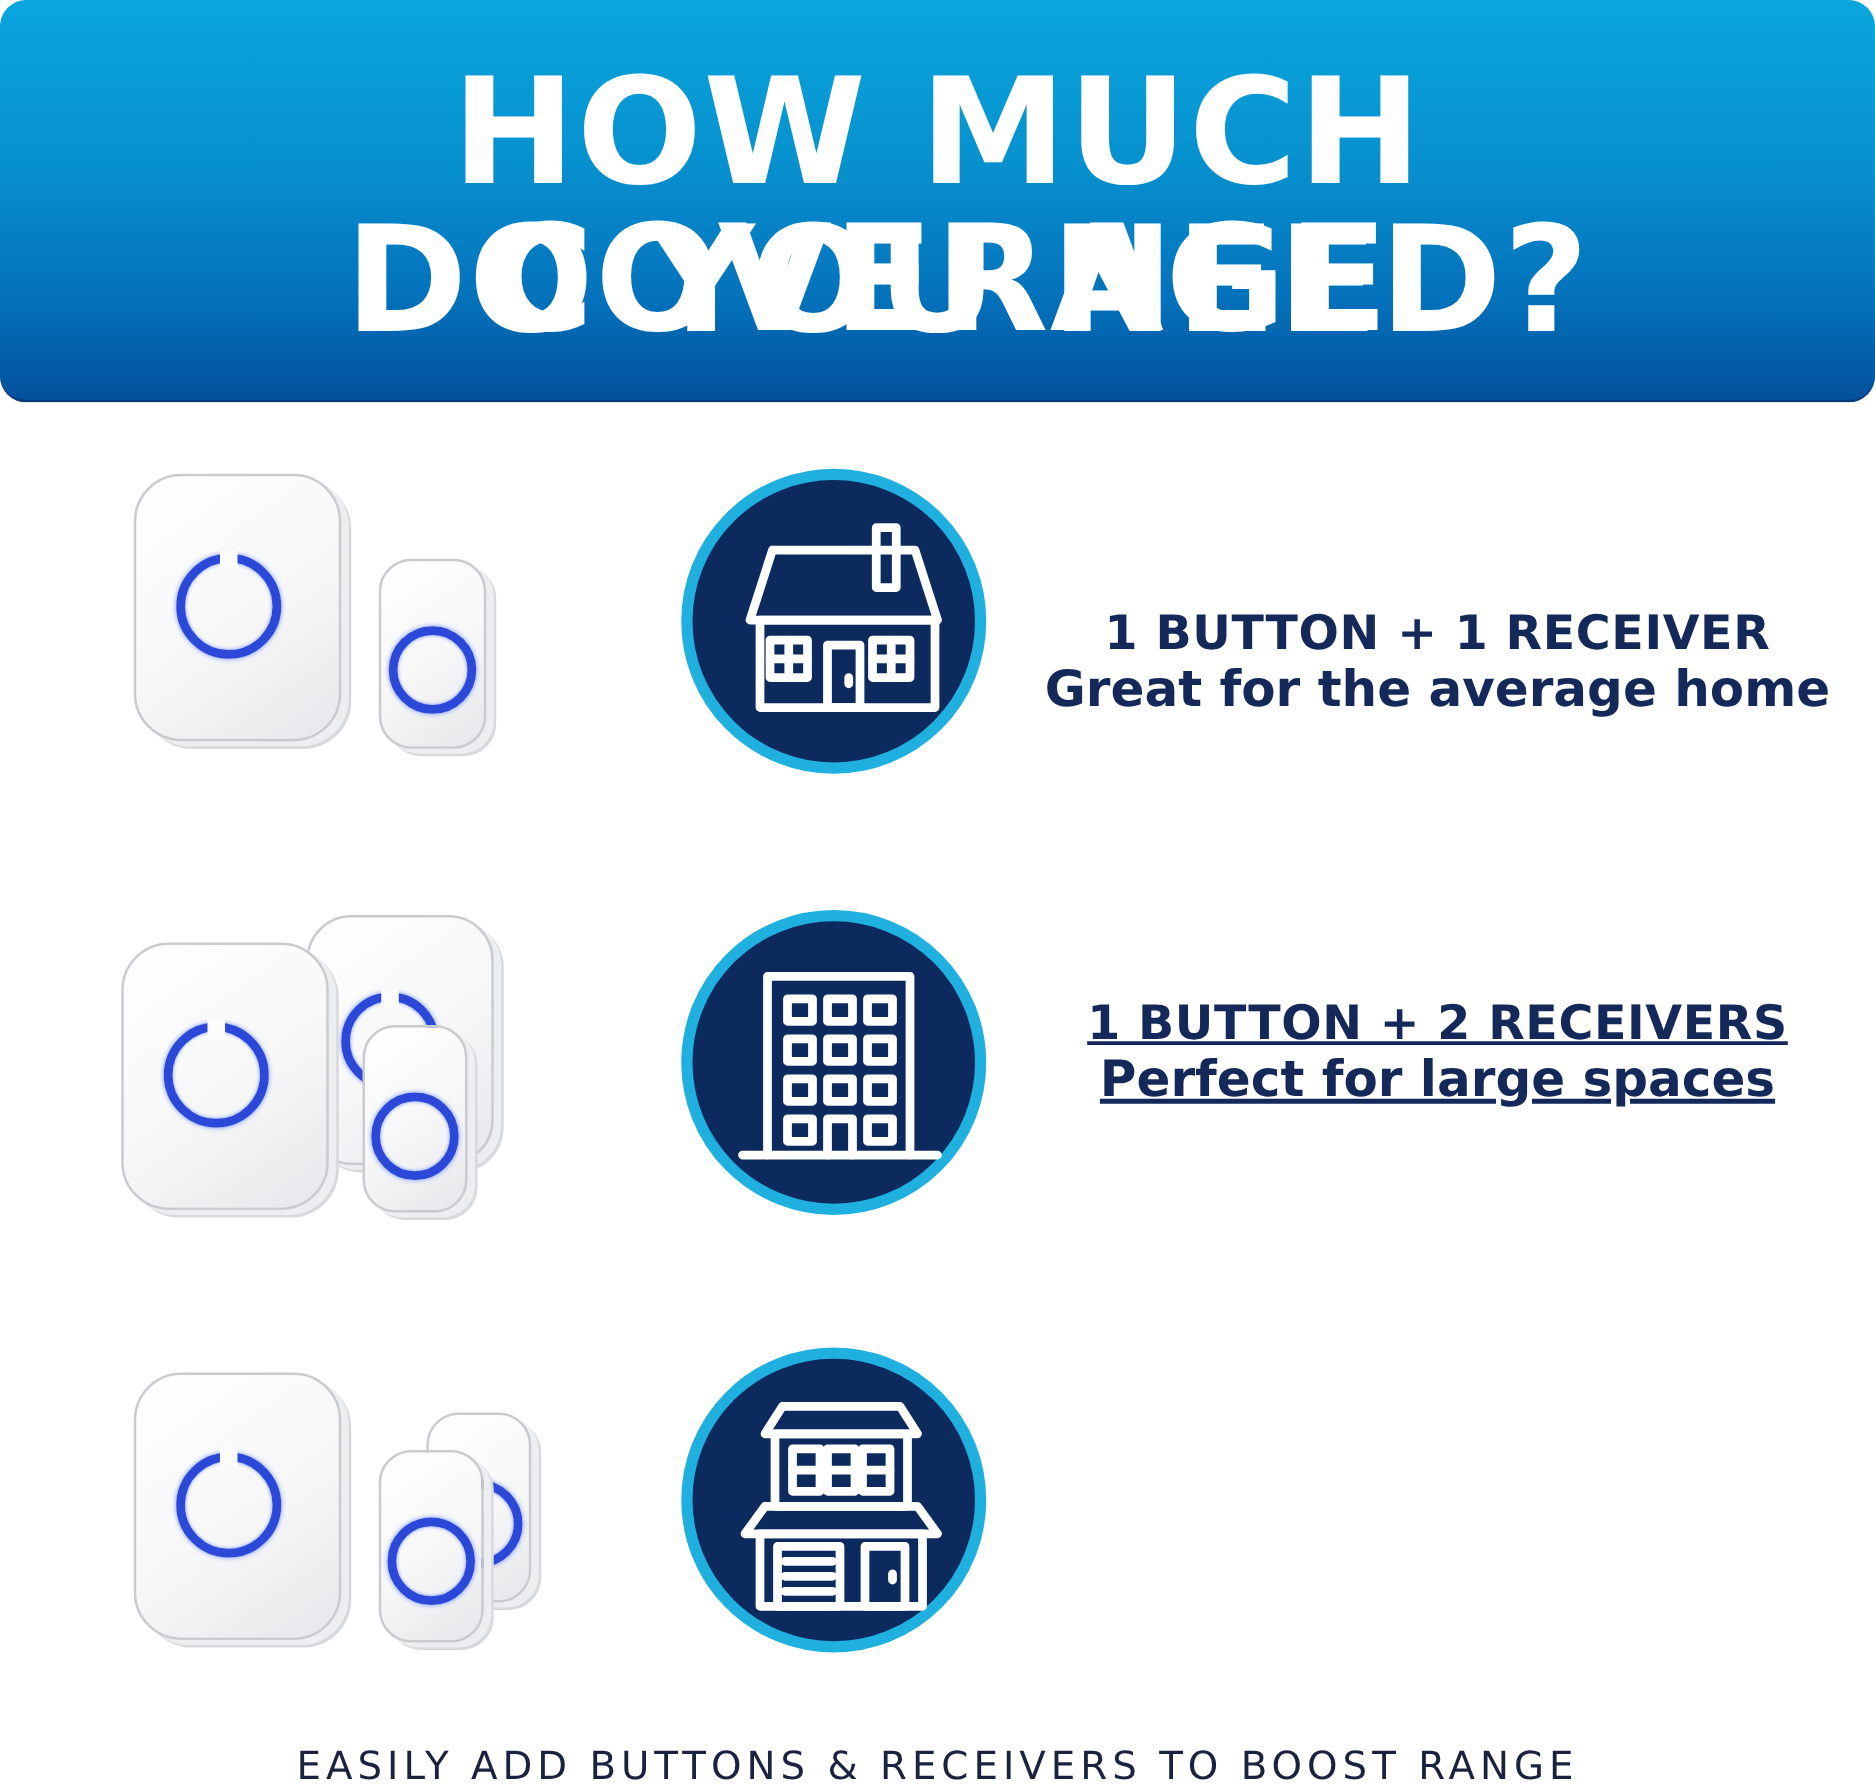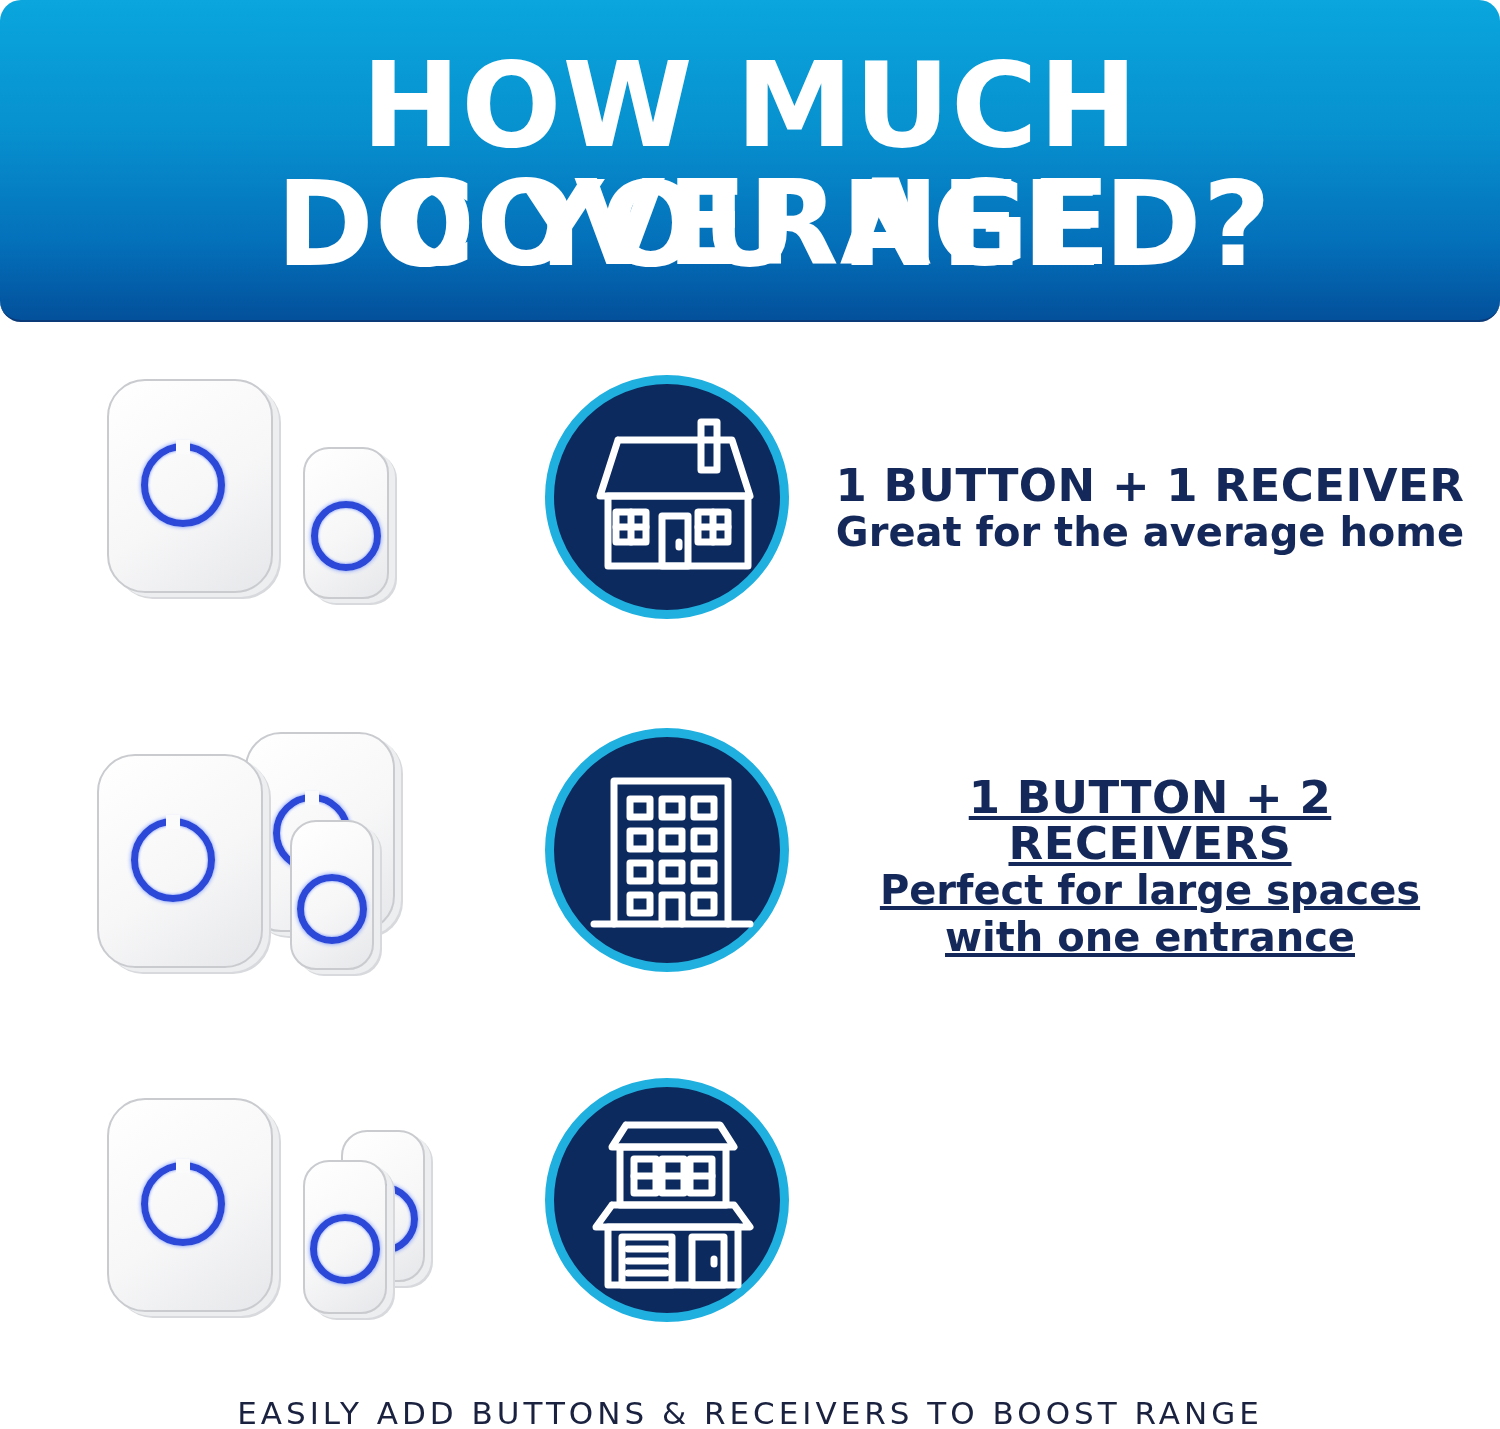--- a/index.html
+++ b/index.html
@@ -36,21 +36,21 @@
   .icon-circle {
     position: absolute; left: 545px; width: 244px; height: 244px; border-radius: 50%;
     background: #0d2a5e; border: 9px solid #1fb0e0; box-sizing: border-box;
   }
   .icon-circle svg { position: absolute; left: 0; top: 0; width: 226px; height: 226px; }
 
   .desc {
     position: absolute; left: 830px; width: 640px; text-align: center; color: #14285a;
     font-family: "DejaVu Sans", sans-serif; font-weight: bold;
   }
-  .desc .head { font-size: 45px; line-height: 46px; letter-spacing: 0.5px; }
+  .desc .head { font-size: 38px; line-height: 46px; letter-spacing: 0.5px; margin-top: 20px; }
   .desc .sub { font-size: 40px; line-height: 47px; }
 
   .footer {
     position: absolute; left: 0; top: 1395px; width: 1500px; text-align: center;
     color: #1a2240; font-size: 31px; letter-spacing: 4px; font-family: "DejaVu Sans", sans-serif;
   }
 </style>
 </head>
 <body>
 
@@ -115,21 +115,20 @@
       <rect x="108" y="126" width="20" height="18"></rect>
       <rect x="140" y="126" width="20" height="18"></rect>
       <rect x="76" y="158" width="20" height="18"></rect>
       <polyline points="108,187 108,158 128,158 128,187"></polyline>
       <rect x="140" y="158" width="20" height="18"></rect>
     </svg>
   </div>
   <div class="desc" style="top:47px;text-decoration:underline;">
     <div class="head">1 BUTTON + 2 RECEIVERS</div>
     <div class="sub">Perfect for large spaces</div>
-    <div class="sub">with one entrance</div>
   </div>
 </div>
 
 <div class="row" style="top:1078px;">
   <div class="product">
     <div class="device" style="left:22px;top:20px;width:162px;height:210px;border-radius:38px;">
       <div class="ring gap" style="left:32px;top:62px;width:70px;height:70px;"></div>
     </div>
     <div class="device" style="left:256px;top:52px;width:80px;height:148px;border-radius:26px;">
       <div class="ring" style="left:5px;top:52px;width:56px;height:56px;"></div>

